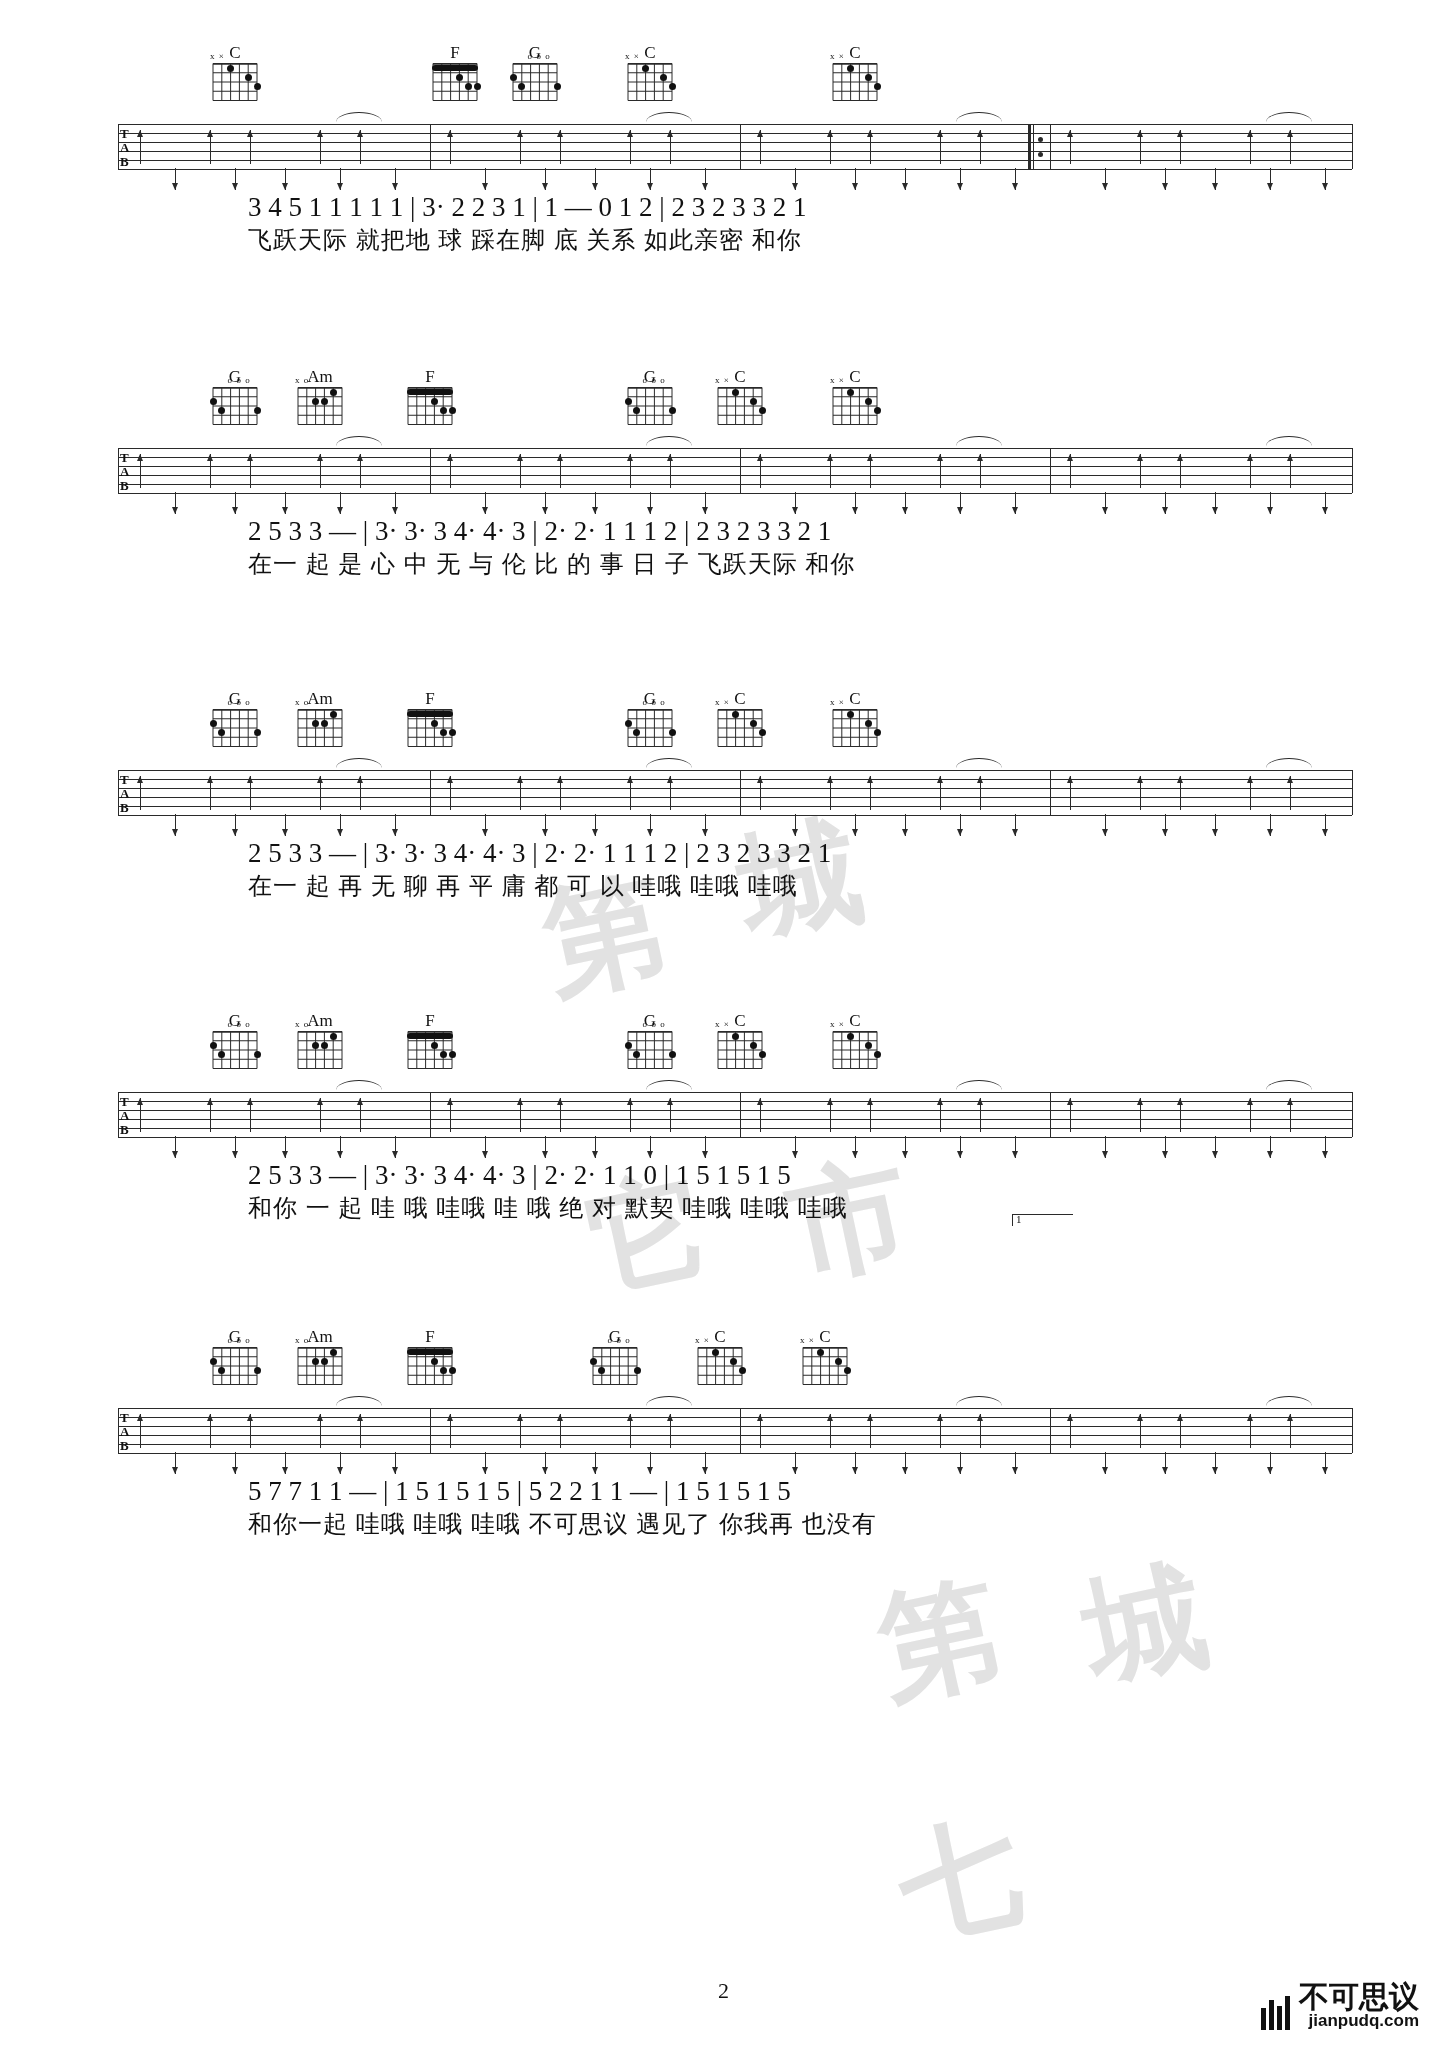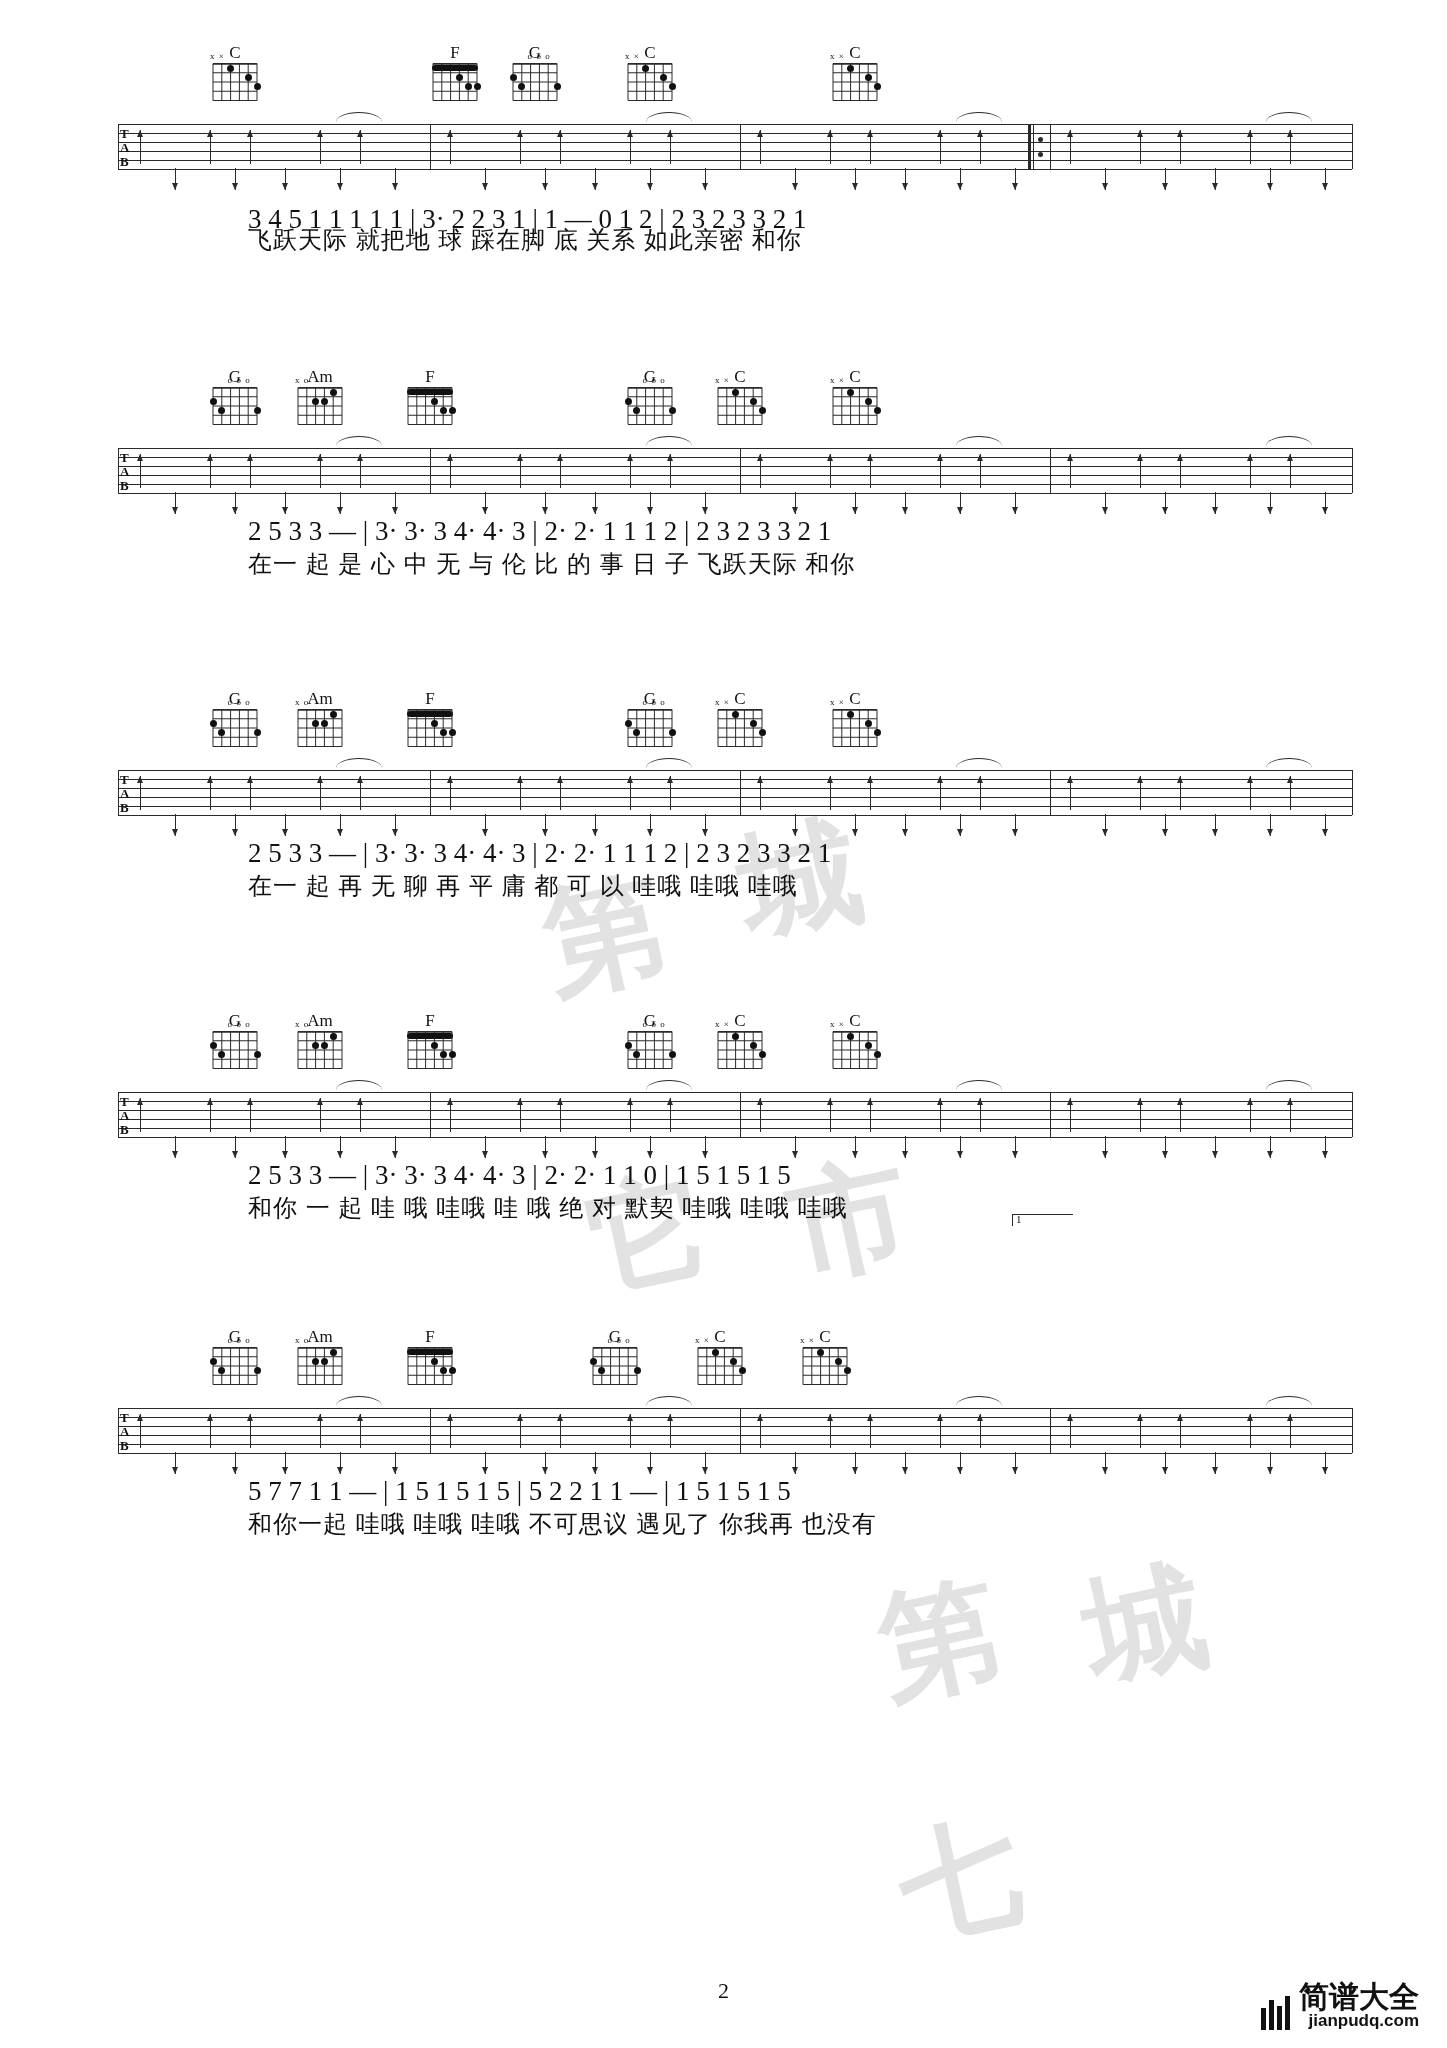--- a/index.html
+++ b/index.html
@@ -259,21 +259,21 @@
           <div class="slur" style="left: 956px; top: -4px; width: 46px;"></div>
           <div class="slur" style="left: 1266px; top: -4px; width: 46px;"></div>
           <div class="repeat" style="left: 1028px; top: 8px; height: 45px;">
             <span class="thick"></span>
             <span class="thin"></span>
             <div class="rdot" style="left: 10px; top: 13px;"></div>
             <div class="rdot" style="left: 10px; top: 28px;"></div>
           </div>
         </div>
         <div class="notes">
-          <div class="num" title="[object Object],[object Object],[object Object],[object Object],[object Object]" style="left: 248px; top: 12px; text-align: right;">3 4 5 1 1 1 1 1 | 3· 2 2 3 1 | 1 — 0 1 2 | 2 3 2 3 3  2 1</div>
+          <div class="num" title="[object Object],[object Object],[object Object],[object Object],[object Object]" style="left: 248px; top: 0px; text-align: right;">3 4 5 1 1 1 1 1 | 3· 2 2 3 1 | 1 — 0 1 2 | 2 3 2 3 3  2 1</div>
           <div class="lyr" style="left: 248px; top: 34px;">飞跃天际 就把地 球  踩在脚 底   关系 如此亲密 和你</div>
         </div>
       </div>
       <div class="system" style="top: 370px;">
         <div class="chords">
           <div class="chord" style="left: 204px;">
             <div class="nm">G</div>
             <div class="box">
               <svg class="grid" viewBox="0 0 46 38">
                 <line x1="1" y1="0.5" x2="1" y2="37.5" stroke="#2a2a2a" stroke-width="1"></line>
@@ -1146,17 +1146,17 @@
   <div class="pagenum" style="top:1978px">2</div>
 
   <div class="logo">
     <span class="bars">
       <i style="height:22px"></i>
         <i style="height:30px"></i>
         <i style="height:24px"></i>
         <i style="height:34px"></i>
     </span>
     <span class="txt">
-      <div class="cn">简谱大全</div>
+      <div class="cn">不可思议</div>
       <div class="en">jianpudq.com</div>
     </span>
   </div>
 </div>
 
 </body></html>

